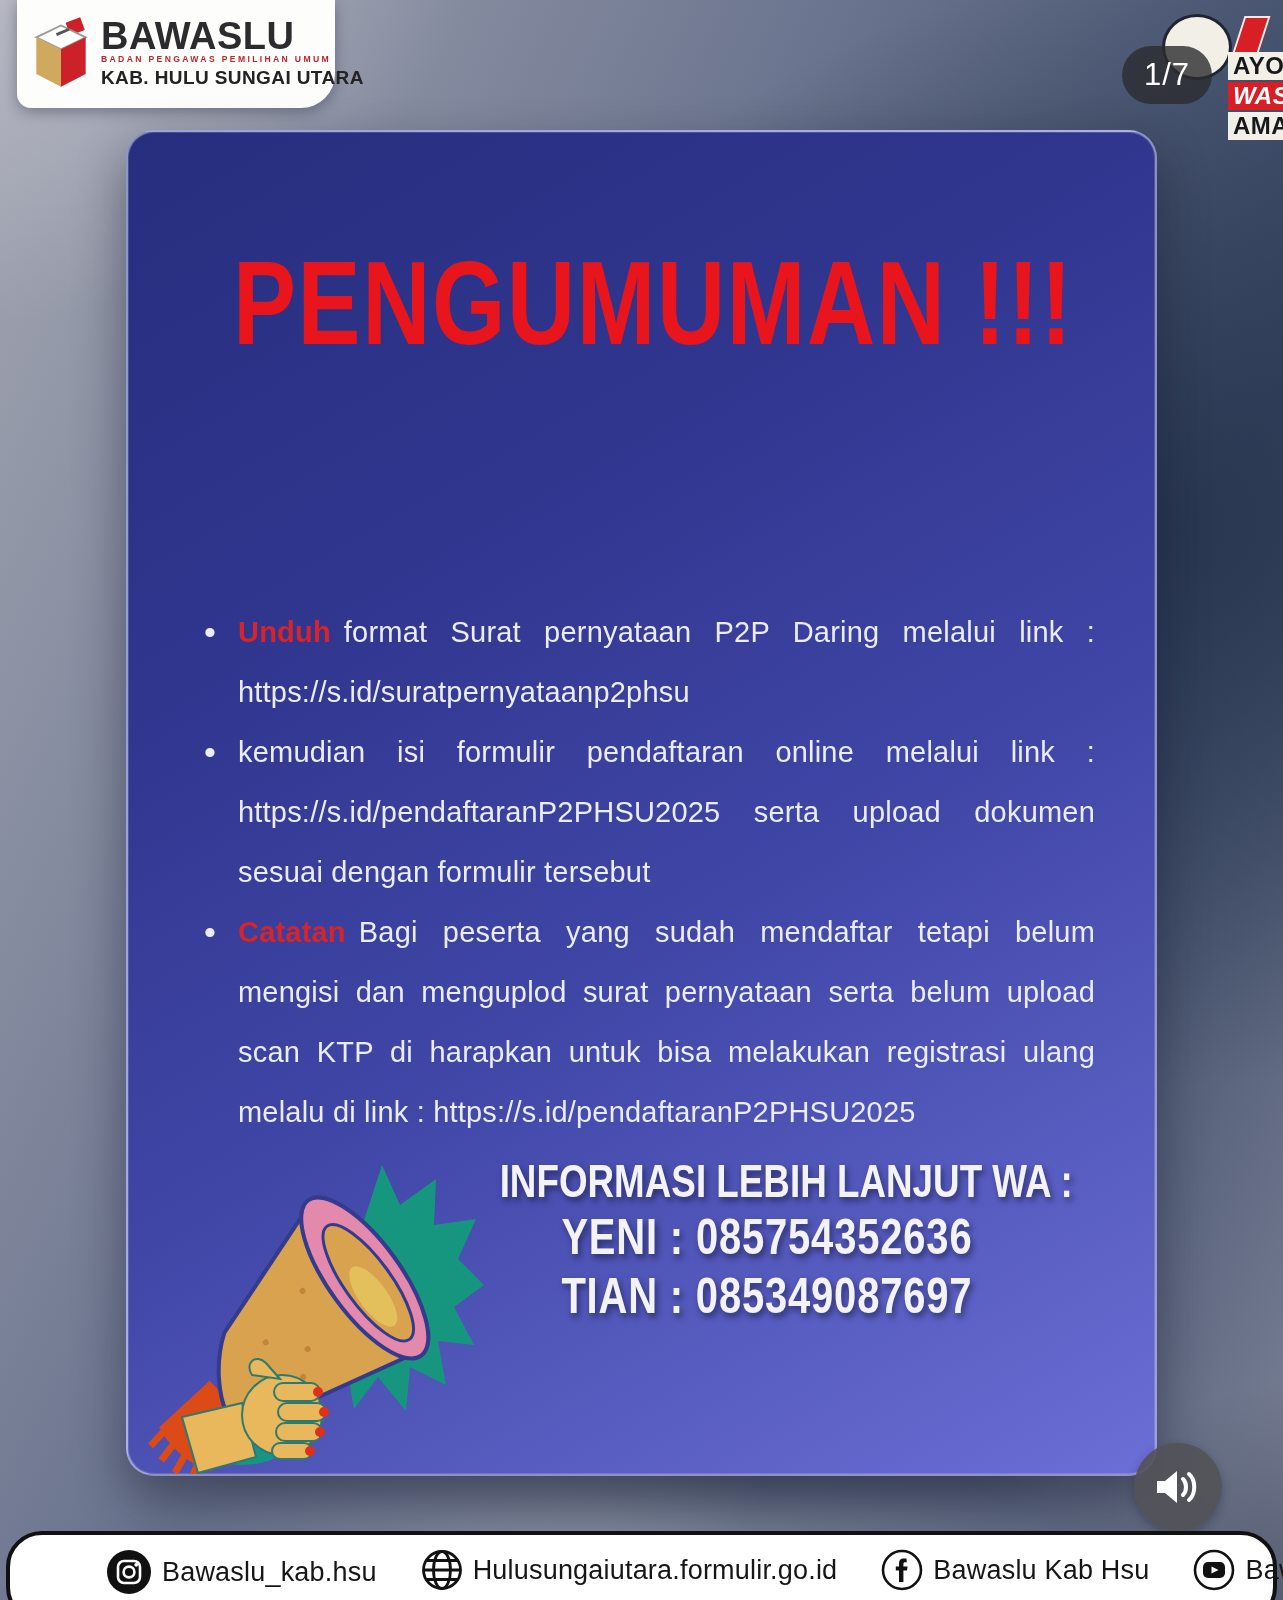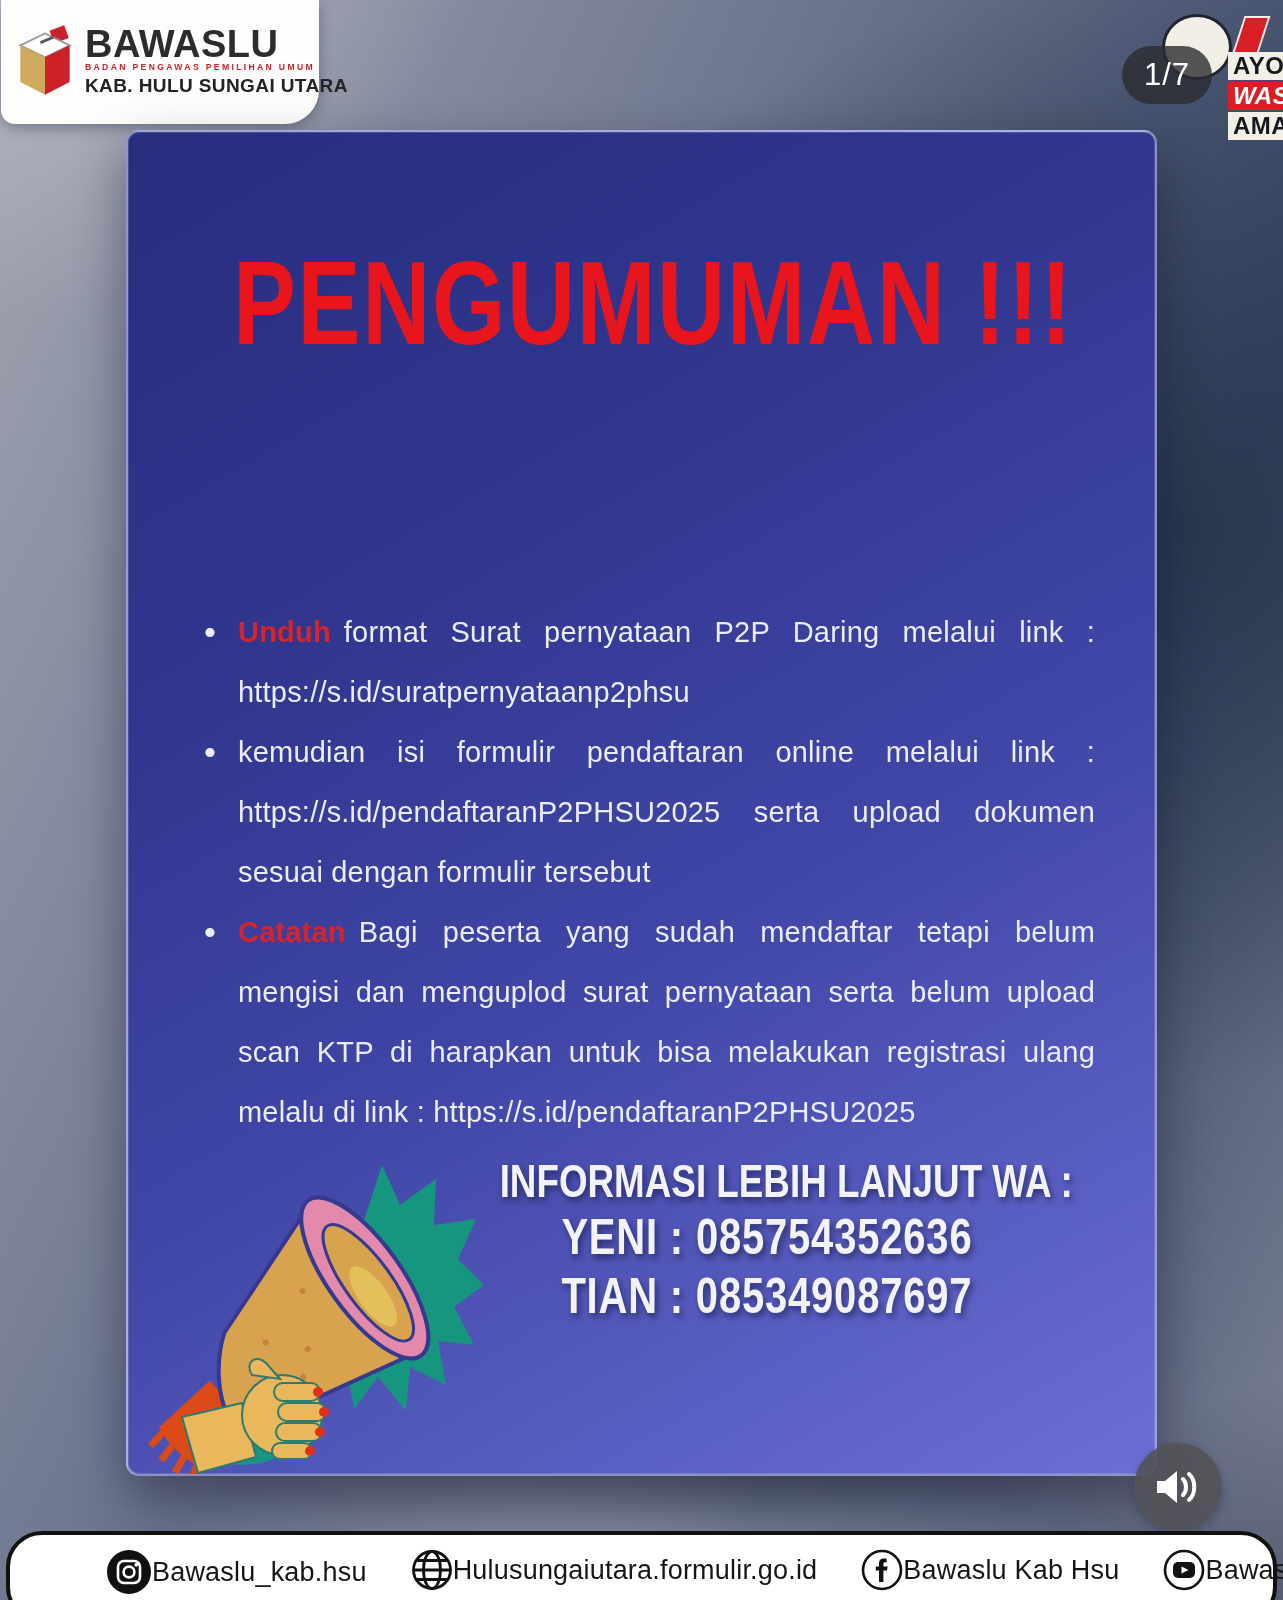--- a/index.html
+++ b/index.html
@@ -10,21 +10,21 @@
     background-color:#5d6679;
     background-image:
       radial-gradient(1100px 900px at 92% 33%, rgba(40,54,80,.97) 0%, rgba(40,54,80,0) 62%),
       radial-gradient(950px 750px at -4% -6%, rgba(188,189,200,.96) 0%, rgba(188,189,200,0) 56%),
       radial-gradient(760px 330px at 48% 102%, rgba(178,180,190,.92) 0%, rgba(178,180,190,0) 66%),
       radial-gradient(560px 460px at 104% 104%, rgba(66,74,94,.9) 0%, rgba(66,74,94,0) 62%),
       linear-gradient(115deg, #a3a6b2 0%, #6d7690 40%, #3d4b67 72%, #7d8398 100%);
   }
 
   
-  .logo-card { position:absolute; left:1px; top:0; width:318px; height:124px; background:#fdfdfb;
+  .logo-card { position:absolute; left:17px; top:0; width:318px; height:108px; background:#fdfdfb;
     border-radius:0 0 34px 14px; box-shadow:0 4px 14px rgba(20,24,44,.35);
     display:flex; align-items:center; gap:8px; padding:6px 10px 10px 12px; }
   .logo-card .box-icon { flex:0 0 64px; }
   .logo-text { display:flex; flex-direction:column; line-height:1; }
   .logo-title { font-size:38px; font-weight:900; letter-spacing:.5px; color:#2c2c2e; }
   .logo-sub { font-size:8.6px; font-weight:700; letter-spacing:2.35px; color:#c4242b; white-space:nowrap; }
   .logo-region { font-size:19px; font-weight:800; letter-spacing:.4px; color:#232325; margin-top:4px; white-space:nowrap; }
 
   
   .ayo-logo { position:absolute; left:1196px; top:6px; width:160px; height:118px; }
@@ -37,21 +37,21 @@
   .ayo-row.r1 { background:#f2efe6; color:#16181d; }
   .ayo-row.r2 { background:#d81f26; color:#fff; font-style:italic; }
   .ayo-row.r3 { background:#f2efe6; color:#16181d; }
 
   
   .page-pill { position:absolute; left:1122px; top:46px; width:90px; height:58px; border-radius:30px;
     background:var(--badge_bg, rgba(44,44,48,.8)); color:#fff; font-size:31px;
     display:flex; align-items:center; justify-content:center; letter-spacing:1px; }
 
   
-  .poster { position:absolute; left:126px; top:130px; width:1031px; height:1346px; border-radius:13px;
+  .poster { position:absolute; left:126px; top:130px; width:1031px; height:1346px; border-radius:28px;
     background:linear-gradient(150deg, var(--card_top,#272e7e) 0%, #30368e 30%, #4046a6 58%, var(--card_bottom,#6b6fd6) 100%);
     border:2px solid rgba(240,243,255,.5);
     box-shadow:0 22px 50px rgba(18,20,40,.45), inset 0 0 0 1px rgba(255,255,255,.15);
     overflow:hidden; }
 
   .poster-title { position:absolute; top:112px; left:0; width:100%; text-align:center; }
   .poster-title span { display:inline-block; transform:scaleX(.8); transform-origin:50% 50%;
     font-size:118px; font-weight:900; letter-spacing:2px; color:var(--accent_red,#e8161c);
     line-height:1; white-space:nowrap; }
 
@@ -81,21 +81,21 @@
 
   
   .audio-btn { position:absolute; left:1134px; top:1443px; width:88px; height:88px; border-radius:50%;
     background:rgba(82,82,88,.92); display:flex; align-items:center; justify-content:center;
     box-shadow:0 4px 10px rgba(20,22,40,.3); cursor:pointer; }
 
   
   .footer-bar { position:absolute; left:6px; top:1531px; width:1271px; height:92px;
     background:var(--footer_bg,#ffffff); border:4px solid #111; border-radius:36px;
     display:flex; align-items:flex-start; gap:44px; padding:14px 0 0 96px; }
-  .footer-item { display:flex; align-items:center; cursor:pointer; }
+  .footer-item { display:flex; align-items:center; gap:10px; cursor:pointer; }
   .footer-item .ic { flex:0 0 auto; display:flex; }
   .footer-item .lbl { font-size:27px; color:#161616; letter-spacing:.2px; white-space:nowrap; }
 </style>
 </head>
 <body>
 
 <div class="stage">
 
   <div class="logo-card">
     <svg class="box-icon" width="64" height="78" viewBox="0 0 70 84">

